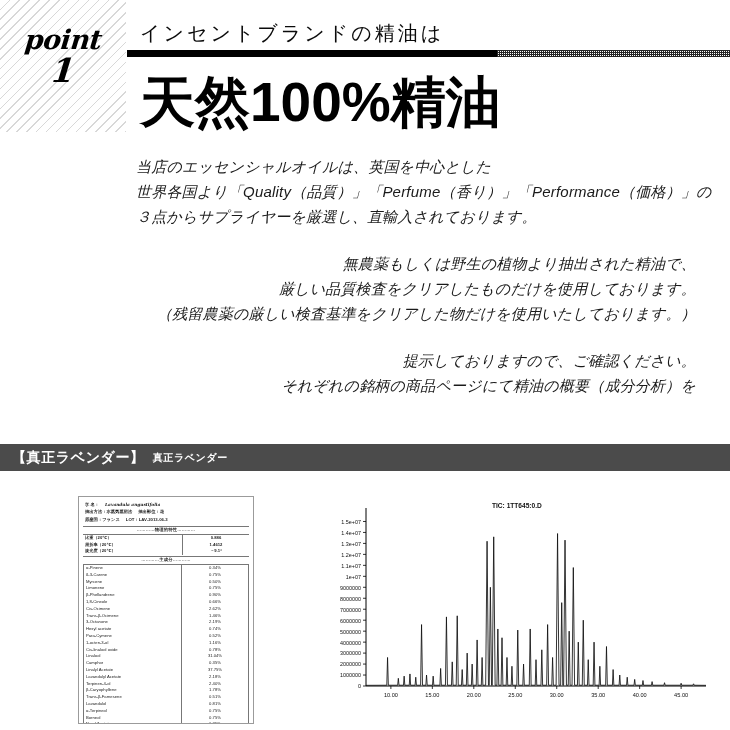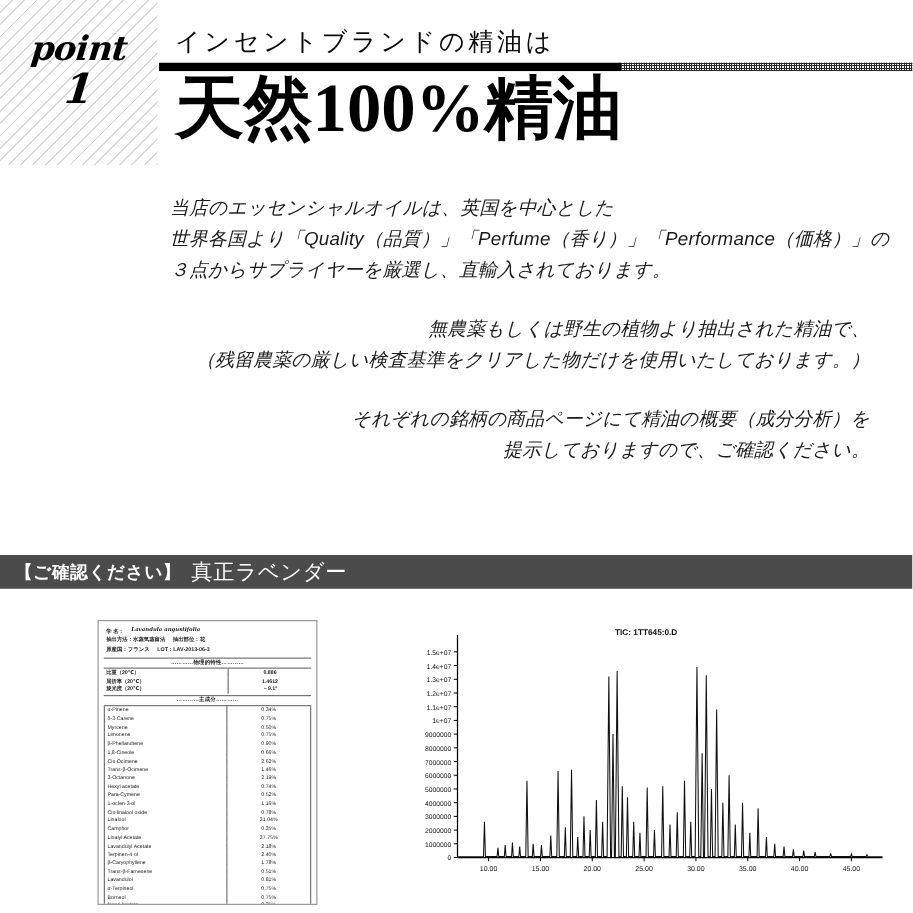--- a/index.html
+++ b/index.html
@@ -105,27 +105,27 @@
     left: 370px; top: 0;
     height: 7px;
     right: 0;
     background-image:
       repeating-linear-gradient(90deg, #000 0 1px, transparent 1px 2px),
       repeating-linear-gradient(0deg, #000 0 1px, transparent 1px 2px);
     background-color: #ffffff;
     opacity: .85;
   }
   .headline {
-    font-family: Liberation Serif, serif;
+    font-family: Liberation Sans, sans-serif;
     font-size: 55px;
     font-weight: 700;
     letter-spacing: 0px;
     line-height: 1.08;
     padding-left: 14px;
-    padding-top: 0;
+    padding-top: 16px;
     color: #000;
     white-space: nowrap;
   }
 
   
   .body-copy {
     position: absolute;
     left: 136px;
     top: 154px;
     width: 560px;
@@ -155,22 +155,22 @@
   .banner-label {
     color: #ffffff;
     font-size: 14px;
     font-weight: 700;
     letter-spacing: .6px;
     padding-left: 12px;
     white-space: nowrap;
   }
   .banner-name {
     color: #ffffff;
-    font-size: 17px;
-    font-weight: 400;
+    font-size: 10px;
+    font-weight: 700;
     letter-spacing: .6px;
     padding-left: 8px;
     white-space: nowrap;
   }
 
   
   .analysis {
     position: absolute;
     left: 0;
     top: 480px;
@@ -276,30 +276,31 @@
 </div>
 
 <div class="body-copy" id="body-copy">
     <div class="para">
       <span class="line">当店のエッセンシャルオイルは、英国を中心とした</span>
       <span class="line">世界各国より「Quality（品質）」「Perfume（香り）」「Performance（価格）」の</span>
       <span class="line">３点からサプライヤーを厳選し、直輸入されております。</span>
     </div>
     <div class="para">
       <span class="line">無農薬もしくは野生の植物より抽出された精油で、</span>
+      <span class="line">厳しい品質検査をクリアしたものだけを使用しております。</span>
       <span class="line">（残留農薬の厳しい検査基準をクリアした物だけを使用いたしております。）</span>
     </div>
     <div class="para">
+      <span class="line">提示しておりますので、ご確認ください。</span>
       <span class="line">それぞれの銘柄の商品ページにて精油の概要（成分分析）を</span>
-      <span class="line">提示しておりますので、ご確認ください。</span>
     </div>
   </div>
 
 <div class="banner">
-  <span class="banner-label">【ご確認ください】</span>
+  <span class="banner-label">【真正ラベンダー】</span>
   <span class="banner-name">真正ラベンダー</span>
 </div>
 
 <div class="analysis">
 
   <div class="sheet">
     <div class="sheet-meta" id="report-meta">
         <div class="sheet-meta-row">
           <span>学 名：</span>
           <span class="sci">Lavandula angustifolia</span>

